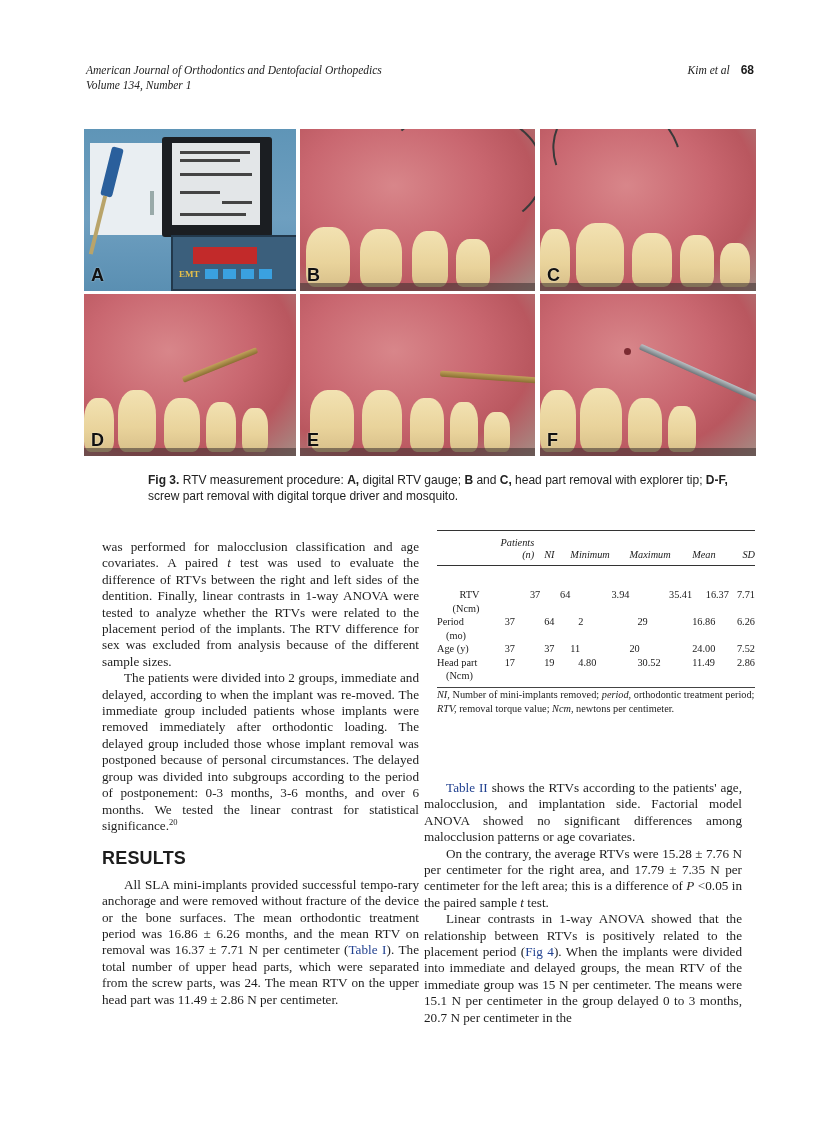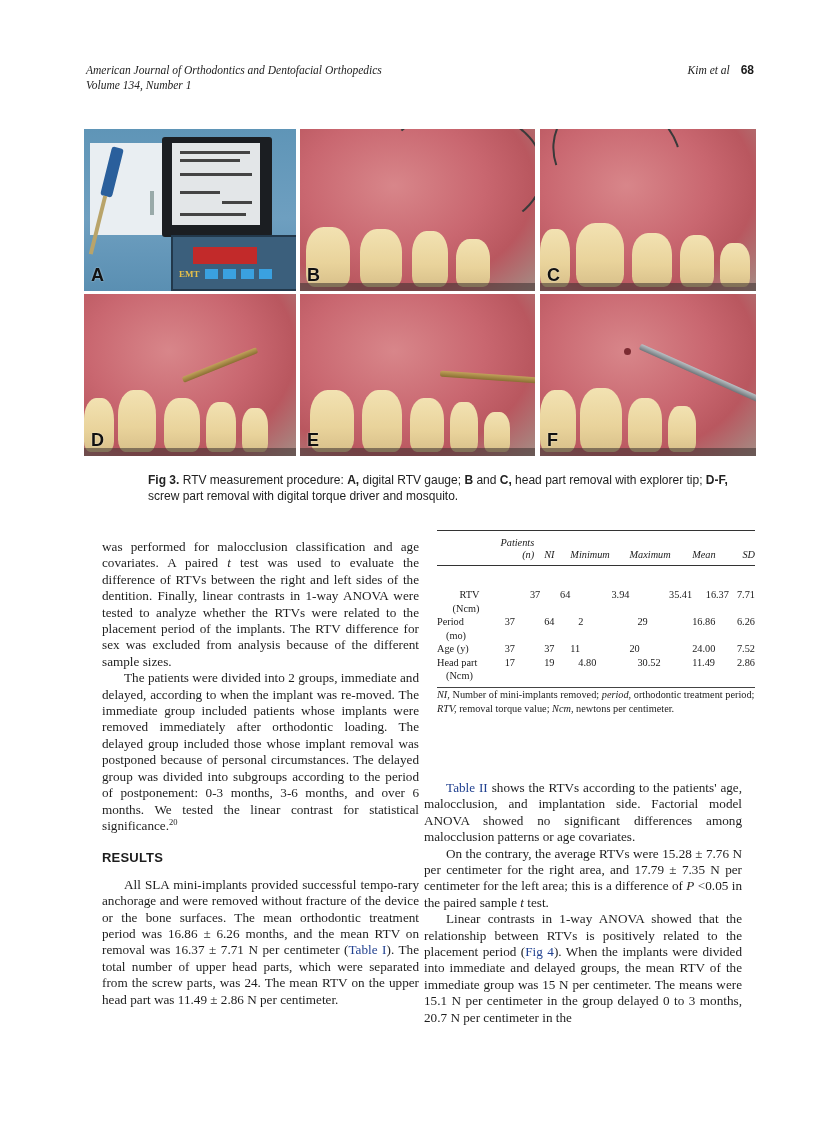--- a/index.html
+++ b/index.html
@@ -59,21 +59,21 @@
   .caption b { font-weight: bold; }
 
   
   .col { position: absolute; font-size: 13.2px; line-height: 16.4px; text-align: justify; color: #1d1d1d; }
   .col-left { left: 102px; top: 539px; width: 317px; }
   .col-right { left: 424px; top: 780px; width: 318px; }
   .col p { margin: 0; }
   .col p.indent { text-indent: 22px; }
   .col .link { color: #1f3f8f; }
   .col sup { font-size: 8.5px; line-height: 0; }
-  .section-head { font-family: "Liberation Sans", sans-serif; font-weight: bold; font-size: 13px; margin: 16px 0 10px 0; letter-spacing: 0.2px; }
+  .section-head { font-family: "Liberation Sans", sans-serif; font-weight: bold; font-size: 18px; margin: 16px 0 10px 0; letter-spacing: 0.2px; }
 
   
   .table-block { position: absolute; left: 437px; top: 526px; width: 318px; }
   .table-title { font-size: 13.2px; line-height: 17px; }
   .table-title .tlabel { font-family: "Liberation Sans", sans-serif; font-size: 10px; font-weight: normal; }
   table { border-collapse: collapse; width: 318px; margin-top: 4px; font-size: 10.3px; }
   thead tr { border-top: 1.5px solid #333; border-bottom: 1.5px solid #333; }
   tbody tr:last-child td { padding-bottom: 4px; }
   tbody { border-bottom: 1.5px solid #444; }
   th { font-weight: normal; font-style: italic; padding: 6px 0 4px 0; line-height: 12px; vertical-align: bottom; }

